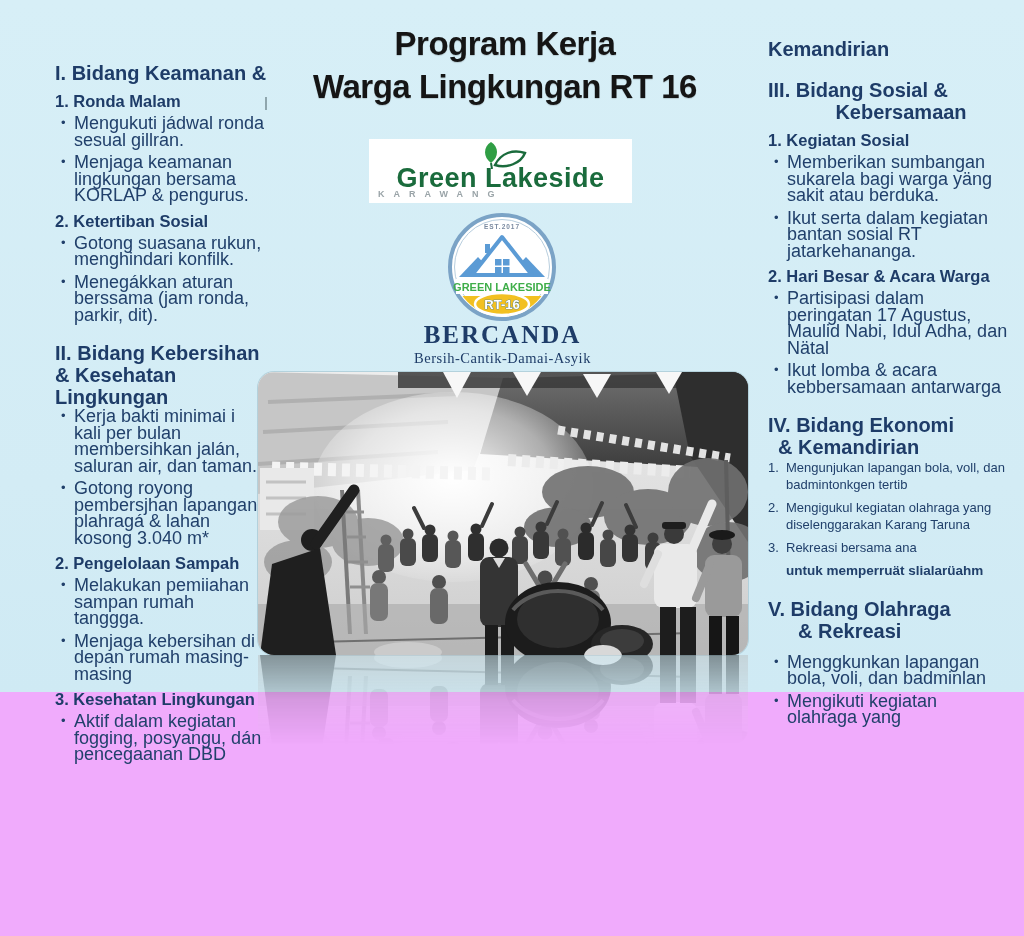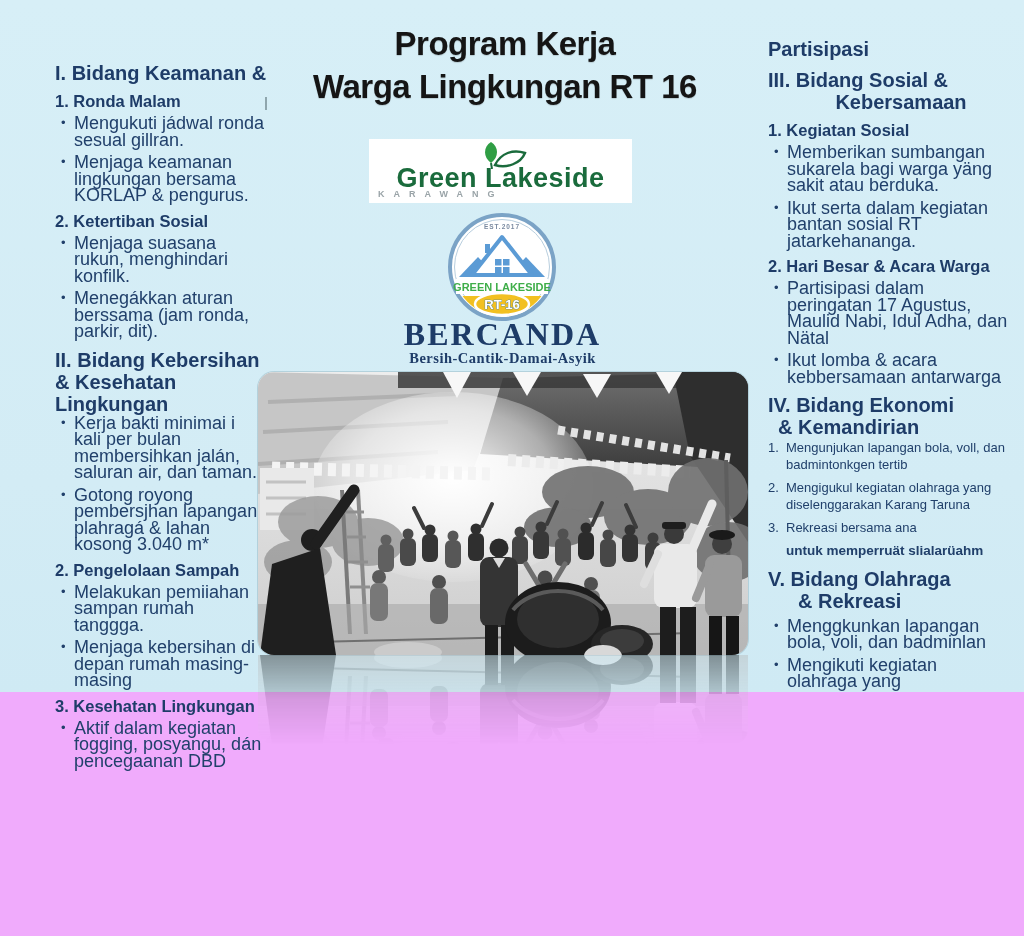--- a/index.html
+++ b/index.html
@@ -19,39 +19,39 @@
   .brand-name { position:absolute; left:0; right:0; top:24px; text-align:center;
                 font-weight:bold; font-size:27px; letter-spacing:0.5px; color:#1a6b3c; }
   .brand-city { position:absolute; left:0; right:0; top:50px; 
                 font-size:9px; letter-spacing:9px; text-indent:9px; color:#9aa4a8; font-weight:bold; }
   .brand-leaves { position:absolute; left:108px; top:0px; }
 
   .badge { position:absolute; left:447px; top:211px; width:110px; height:112px; }
 
   .motto { position:absolute; left:330px; top:321px; width:345px; text-align:center;
            font-family:"Liberation Serif", serif; color:#1e3c68; }
-  .motto-name { font-size:32px; font-weight:bold; letter-spacing:2px; line-height:27px;font-family:Liberation Serif, serif; }
-  .motto-tagline { font-size:14.5px; font-weight:bold; letter-spacing:0.5px; line-height:20px; }
+  .motto-name { font-size:25px; font-weight:bold; letter-spacing:2px; line-height:27px;font-family:Liberation Serif, serif; }
+  .motto-tagline { font-size:14.5px; font-weight:normal; letter-spacing:0.5px; line-height:20px; }
 
   
   .photo { position:absolute; left:258px; top:372px; width:490px; height:283px;
            border-radius:16px; overflow:hidden; box-shadow:0 0 0 1px rgba(120,160,175,0.35); }
   .reflection-wrap { position:absolute; left:258px; top:655px; width:490px; height:90px;
                      border-radius:0 0 16px 16px; overflow:hidden; }
   .reflection { width:490px; height:283px; transform:scaleY(-1); opacity:0.5;
     -webkit-mask-image:linear-gradient(to top, rgba(0,0,0,0.85) 0%, rgba(0,0,0,0.25) 16%, transparent 32%);
     mask-image:linear-gradient(to top, rgba(0,0,0,0.85) 0%, rgba(0,0,0,0.25) 16%, transparent 32%); }
 
   
   .col { position:absolute; color:#21406b; }
   .col-left  { left:55px;  top:62px; width:212px; }
   .col-right { left:768px; top:38px; width:240px; }
 
   .top-heading { font-weight:bold; font-size:20px; line-height:22px; color:#1e3c68; }
-  .section-heading { font-weight:bold; font-size:20px; line-height:22px; color:#1e3c68; margin-top:9px; }
+  .section-heading { font-weight:bold; font-size:20px; line-height:22px; color:#1e3c68; margin-top:19px; }
   .section-heading:first-child { margin-top:0; }
   .hline { display:block; }
   .ind26 { padding-left:26px;text-align:center; } .ind10 { padding-left:10px; } .ind30 { padding-left:30px; }
 
   .sub-title { font-weight:bold; font-size:16.5px; line-height:19px; color:#1e3c68; margin:8px 0 4px; }
 
   ul.bullets { list-style:none; }
   ul.bullets li { position:relative; font-size:18px; line-height:16.5px; padding-left:19px;
                   margin-bottom:6px; font-weight:normal; }
   ul.bullets li::before { content:"•"; position:absolute; left:6px; top:0; font-size:13px; }
@@ -266,21 +266,21 @@
     <div class="section-heading">
       <span class="hline">I. Bidang Keamanan &amp;</span>
     </div>
     <div class="sub-title">1. Ronda Malam</div>
     <ul class="bullets">
       <li>Mengukuti jádwal ronda sesual gillran.</li>
       <li>Menjaga keamanan lingkungan bersama KORLAP &amp; pengurus.</li>
     </ul>
     <div class="sub-title">2. Ketertiban Sosial</div>
     <ul class="bullets">
-      <li>Menjaga suasana rukun, menghindari konfilk.</li>
+      <li>Gotong suasana rukun, menghindari konfilk.</li>
       <li>Menegákkan aturan berssama (jam ronda, parkir, dit).</li>
     </ul>
 
     <div class="section-heading">
       <span class="hline">II. Bidang Kebersihan</span>
       <span class="hline">&amp; Kesehatan Lingkungan</span>
     </div>
     <ul class="bullets">
       <li>Kerja bakti minimai i kali per bulan membersihkan jalán, saluran air, dan taman.</li>
       <li>Gotong royong pembersjhan lapangan plahragá &amp; lahan kosong 3.040 m*</li>
@@ -290,21 +290,21 @@
       <li>Melakukan pemiiahan sampan rumah tanggga.</li>
       <li>Menjaga kebersihan di depan rumah masing-masing</li>
     </ul>
     <div class="sub-title">3. Kesehatan Lingkungan</div>
     <ul class="bullets">
       <li>Aktif dalam kegiatan fogging, posyangu, dán pencegaanan DBD</li>
     </ul>
   </div>
 
   <div class="col col-right">
-    <div class="top-heading">Partisipasi</div>
+    <div class="top-heading">Kemandirian</div>
 
     <div class="section-heading">
       <span class="hline">III. Bidang Sosial &amp;</span>
       <span class="hline ind26">Kebersamaan</span>
     </div>
     <div class="sub-title">1. Kegiatan Sosial</div>
     <ul class="bullets">
       <li>Memberikan sumbangan sukarela bagi warga yäng sakit atau berduka.</li>
       <li>Ikut serta dalam kegiatan bantan sosial RT jatarkehananga.</li>
     </ul>
@@ -331,18 +331,18 @@
         <span class="num">3.</span>
         <span class="ntext">Rekreasi bersama ana</span>
       </div>
       <div class="bold2">untuk memperruät slialarüahm</div>
     </div>
 
     <div class="section-heading">
       <span class="hline">V. Bidang Olahraga</span>
       <span class="hline ind30">&amp; Rekreasi</span>
     </div>
-    <ul class="bullets" style="margin-top:6px">
+    <ul class="bullets" style="margin-top:12px">
       <li>Menggkunkan lapangan bola, voli, dan badminlan</li>
       <li>Mengikuti kegiatan olahraga yang</li>
     </ul>
   </div>
 </div>
 
 </body></html>

